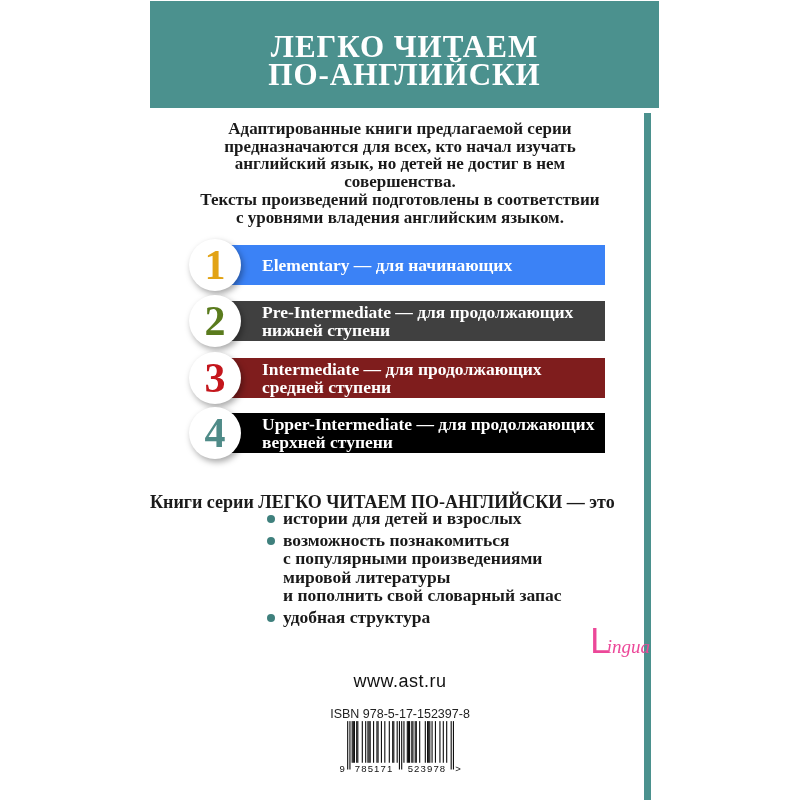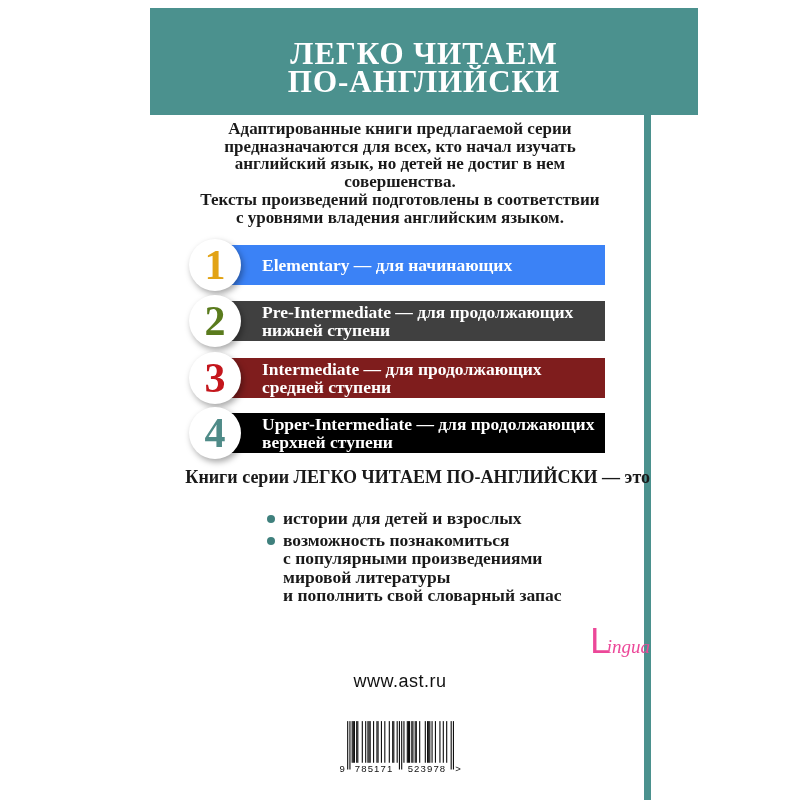--- a/index.html
+++ b/index.html
@@ -3,21 +3,21 @@
 <meta charset="utf-8">
 <style>
   html,body { margin:0; padding:0; background:#ffffff; }
   .page {
     position:relative; width:800px; height:800px; background:#ffffff; overflow:hidden;
     font-family:"Liberation Serif","DejaVu Serif",serif; color:#1a1a1a;
   }
 
   
   .cover-header {
-    position:absolute; left:150px; top:8px; width:548px; height:107px;
+    position:absolute; left:150px; top:1px; width:509px; height:107px;
     background:#4B918E; color:#ffffff; text-align:center;
   }
   .cover-title {
     margin-top:32px; font-size:31px; line-height:28px; font-weight:700;
     letter-spacing:1px; white-space:pre-line;
   }
 
   
   .right-stripe {
     position:absolute; left:644px; top:113px; width:7px; height:687px; background:#4B918E;
@@ -42,21 +42,21 @@
   .level-bar span { white-space:pre-line; }
   .level-circle {
     position:absolute; left:0; top:-6px; width:52px; height:52px; border-radius:50%;
     background:#ffffff; box-shadow:2px 3px 6px rgba(0,0,0,0.35);
     display:flex; align-items:center; justify-content:center;
     font-size:42px; font-weight:700; z-index:2;
   }
 
   
   .series-heading {
-    position:absolute; left:150px; top:467px; width:500px; text-align:right;
+    position:absolute; left:150px; top:492px; width:500px; text-align:left;
     font-size:18px; font-weight:700;
   }
   .bullet-list {
     position:absolute; left:252px; top:494px; width:330px;
     list-style:none; margin:15px; padding:0;
     font-size:17.5px; line-height:18.5px; font-weight:700;
   }
   .bullet-list li { position:relative; padding-left:16px; margin-bottom:3px; white-space:pre-line; }
   .bullet-list li::before {
     content:""; position:absolute; left:0; top:6px; width:8px; height:8px;
@@ -143,28 +143,30 @@
   </div>
 
   <div class="series-heading">Книги серии ЛЕГКО ЧИТАЕМ ПО-АНГЛИЙСКИ — это</div>
 
   <ul class="bullet-list">
     <li>истории для детей и взрослых</li>
     <li>возможность познакомиться
 с популярными произведениями
 мировой литературы
 и пополнить свой словарный запас</li>
+    <li>удобная структура</li>
   </ul>
 
   <div class="logo">
     <span class="logo-initial">L</span><span class="logo-rest">ingua</span>
   </div>
 
   <div class="website">www.ast.ru</div>
 
+  <div class="isbn">ISBN 978-5-17-152397-8</div>
 
   <div class="barcode-wrap">
     <svg id="barcode-svg" width="126" height="52" viewBox="-9 0 112 46" xmlns="http://www.w3.org/2000/svg">
         <rect x="0" y="0" width="1" height="43" fill="#111"></rect>
         <rect x="2" y="0" width="1" height="43" fill="#111"></rect>
         <rect x="4" y="0" width="1" height="37" fill="#111"></rect>
         <rect x="5" y="0" width="1" height="37" fill="#111"></rect>
         <rect x="6" y="0" width="1" height="37" fill="#111"></rect>
         <rect x="8" y="0" width="1" height="37" fill="#111"></rect>
         <rect x="9" y="0" width="1" height="37" fill="#111"></rect>

